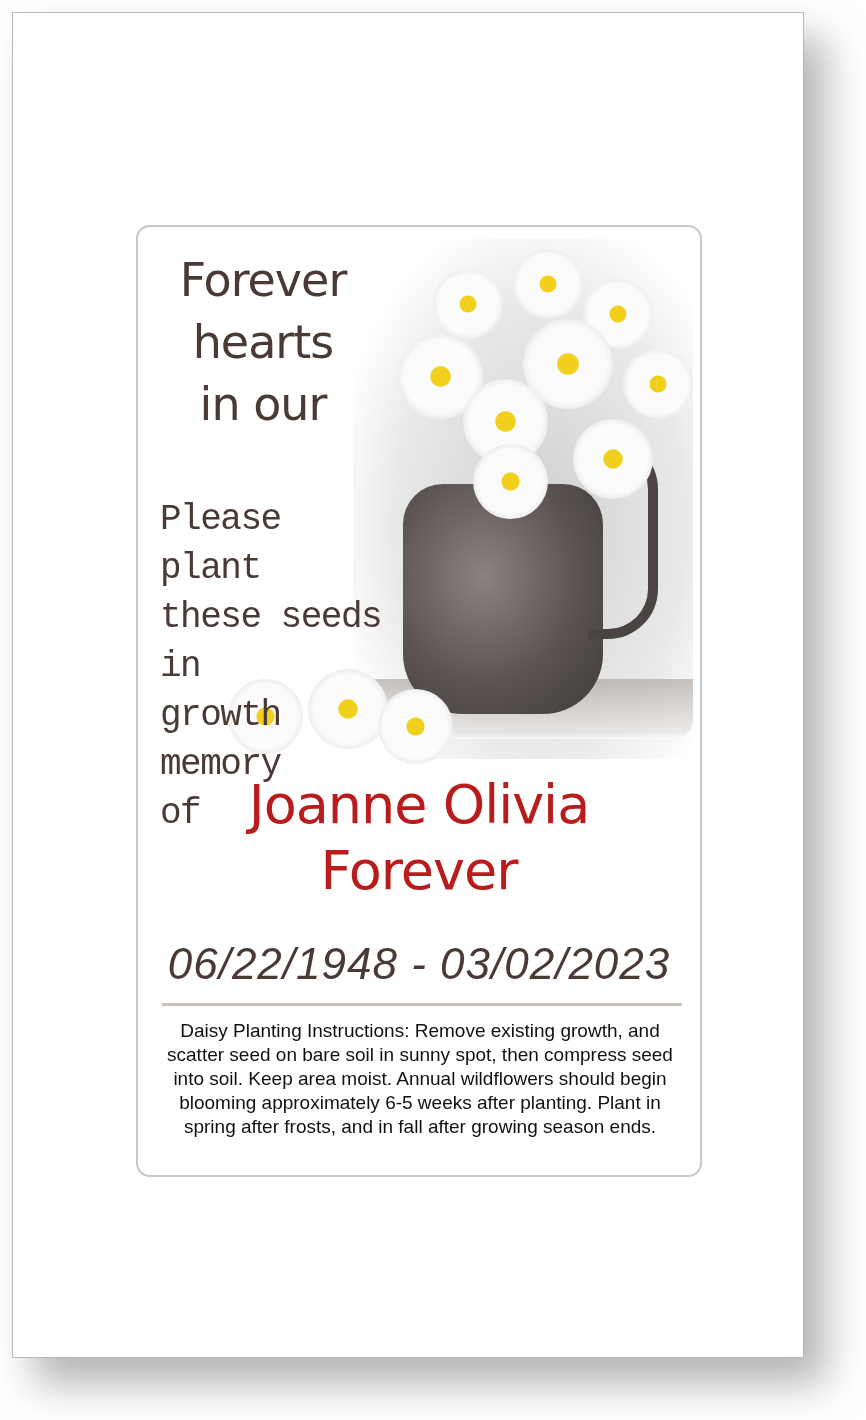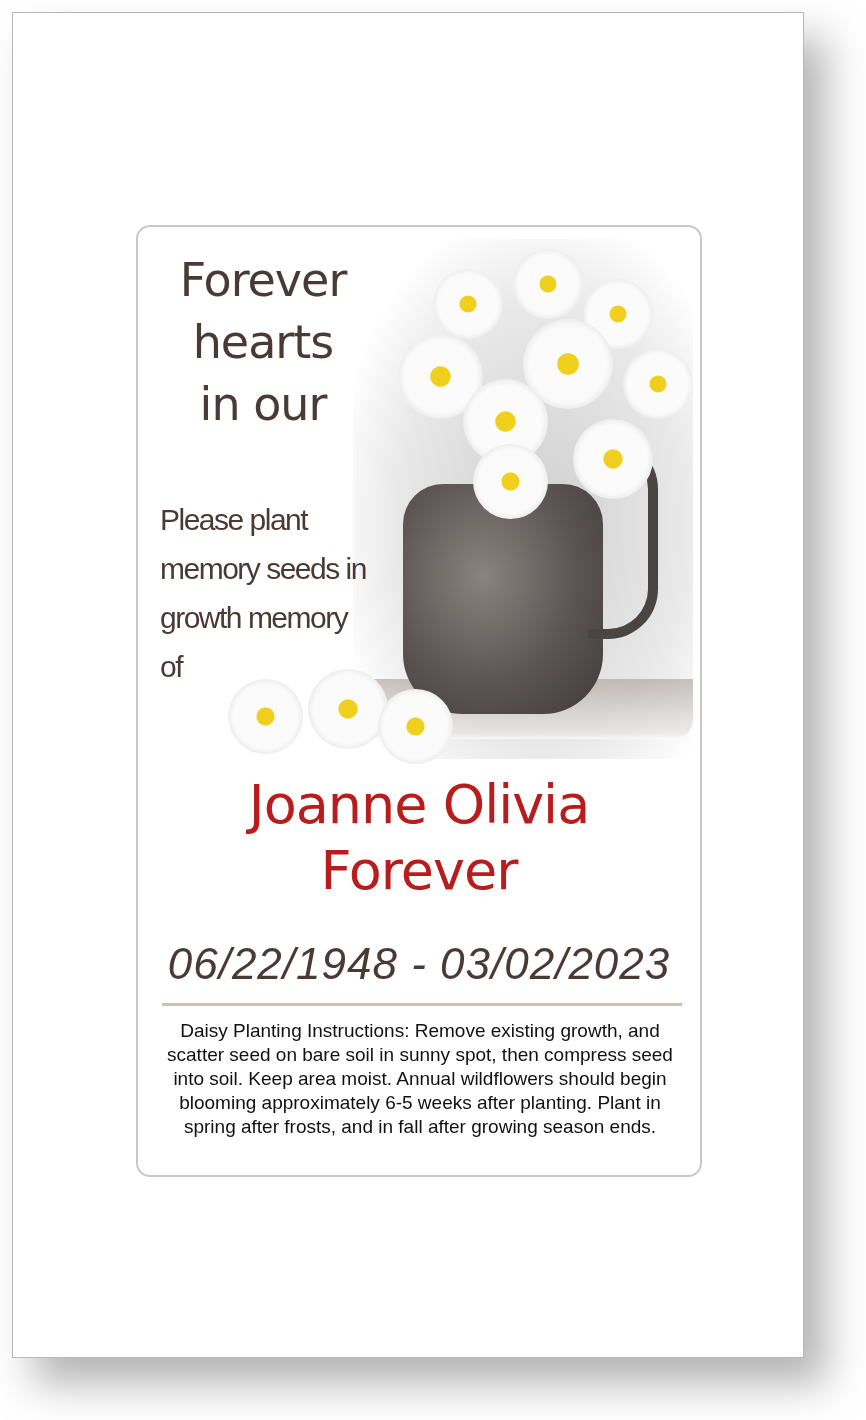--- a/index.html
+++ b/index.html
@@ -16,21 +16,21 @@
     position:absolute; left:123px; top:212px; width:566px; height:952px;
     background:#ffffff; border:2px solid #c8c8c8; border-radius:14px; box-sizing:border-box;
   }
   .headline {
     position:absolute; left:20px; top:22px; width:210px; text-align:center;
     font-family:"DejaVu Sans", sans-serif; color:#4a3a36; font-size:46px; line-height:62px;
     letter-spacing:-1px;
   }
   .subline {
     position:absolute; left:22px; top:268px; width:230px;
-    font-family:Liberation Sans, sans-serif; color:#4a3a36; font-size:30px; line-height:49px;
+    font-family:Liberation Mono, monospace; color:#4a3a36; font-size:36px; line-height:49px;
     letter-spacing:-1.5px;
   }
   .photo {
     position:absolute; left:215px; top:12px; width:340px; height:520px;
     background: radial-gradient(ellipse at 55% 55%, #cfcfcf 0%, #e9e9e9 55%, #ffffff 80%);
     border-radius:20px;
   }
   .jug {
     position:absolute; left:50px; top:245px; width:200px; height:230px;
     background: radial-gradient(ellipse at 40% 40%, #8a8380 0%, #5b5452 55%, #3f3a39 100%);
@@ -92,21 +92,21 @@
     </div>
 
     <div class="headline">
       <div>Forever</div>
       <div>hearts</div>
       <div>in our</div>
     </div>
 
     <div class="subline">
       <div>Please plant</div>
-      <div>memory seeds in</div>
+      <div>these seeds in</div>
       <div>growth memory</div>
       <div>of</div>
     </div>
 
     <div class="name">
       <div>Joanne Olivia</div>
       <div>Forever</div>
     </div>
 
     <div class="dates">06/22/1948 - 03/02/2023</div>

